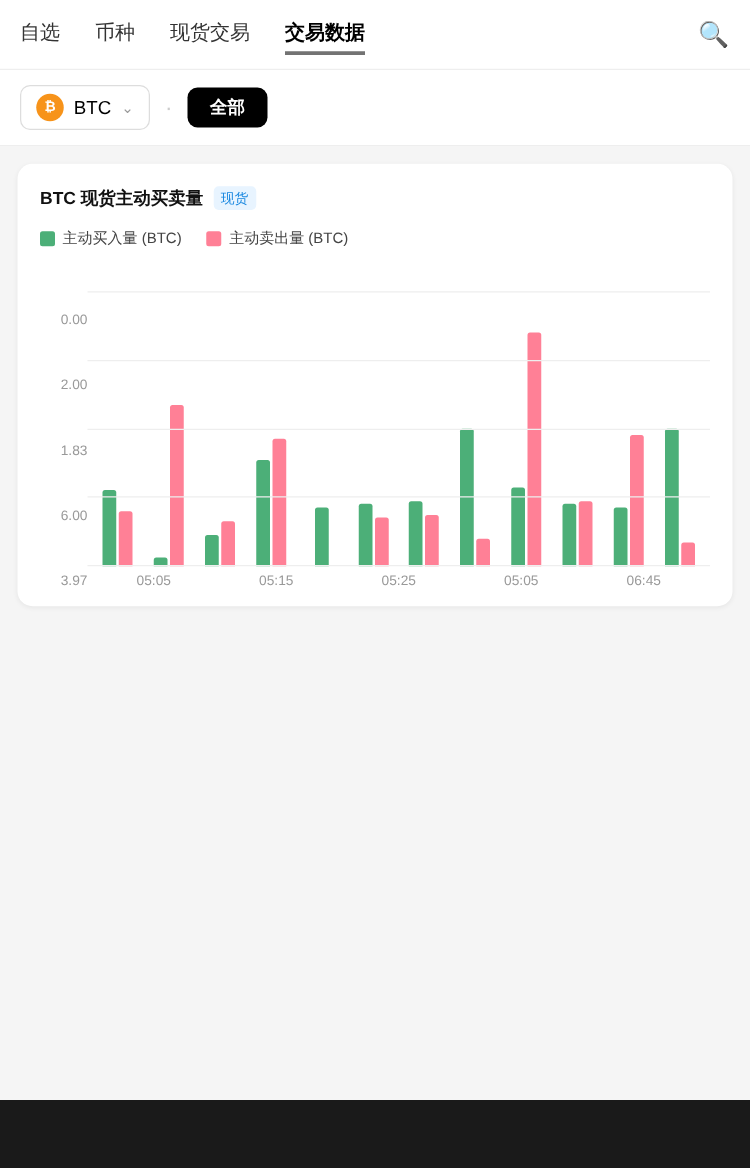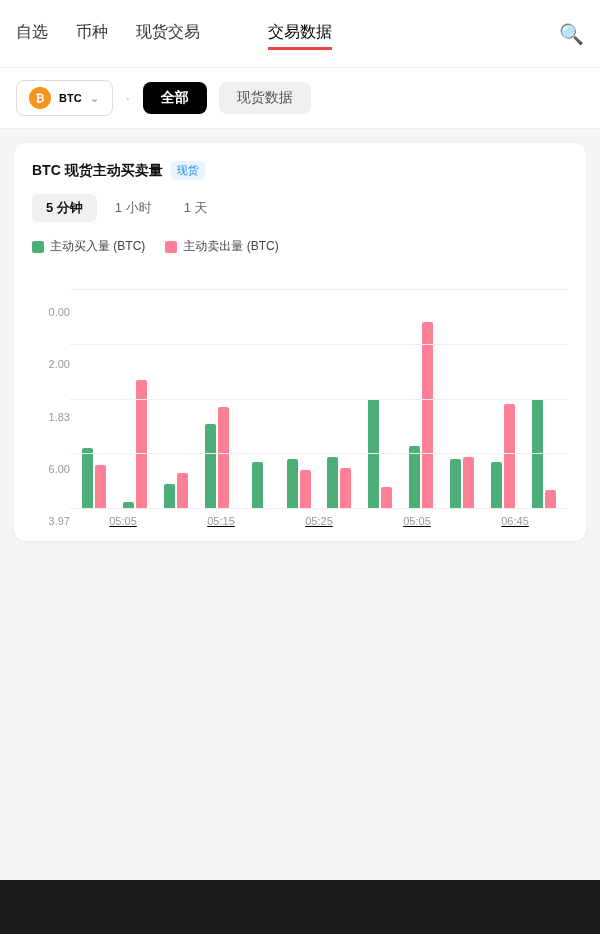--- a/index.html
+++ b/index.html
@@ -8,42 +8,41 @@
       background: #f5f5f5;
       width: 600px;
       min-height: 934px;
     }
 
     
     .top-nav {
       background: #fff;
       display: flex;
       align-items: center;
-      height: 68px;
+      height: 56px;
       padding: 0 16px;
       border-bottom: 1px solid #eee;
       position: relative;
     }
     .top-nav .nav-items {
       display: flex;
       flex: 1;
       gap: 28px;
     }
     .nav-item {
       font-size: 16px;
       color: #333;
       cursor: pointer;
       padding: 4px 0;
       white-space: nowrap;
     }
     .nav-item.active {
       color: #000;
-      font-weight: 400;
-      border-bottom: 3px solid #ef4444;
-      margin-left: 40px;
+      font-weight: 700;
+      border-bottom: 3px solid #737373;
     }
     .nav-search-icon {
       font-size: 20px;
       cursor: pointer;
       color: #333;
     }
 
     
     .sub-toolbar {
       background: #fff;
@@ -69,22 +68,22 @@
       background: #f7931a;
       border-radius: 50%;
       display: flex;
       align-items: center;
       justify-content: center;
       color: #fff;
       font-size: 11px;
       font-weight: bold;
     }
     .coin-label {
-      font-size: 11px;
-      font-weight: 700;
+      font-size: 15px;
+      font-weight: 400;
     }
     .chevron-icon {
       font-size: 12px;
       color: #999;
     }
     .divider-dot {
       color: #ccc;
       font-size: 18px;
     }
     .filter-btns {
@@ -199,21 +198,20 @@
     .y-label {
       font-size: 11px;
       color: #999;
       text-align: right;
       line-height: 1;
     }
     .chart-inner {
       flex: 1;
       display: flex;
       flex-direction: column;
-      text-decoration: underline;
     }
     .bars-wrapper {
       display: flex;
       width: 100%;
       height: 220px;
       align-items: flex-end;
       justify-content: space-around;
       padding: 0 4px;
       position: relative;
     }
@@ -280,37 +278,31 @@
   <div class="coin-selector">
     <div class="coin-icon">
       <span>₿</span>
     </div>
     <span class="coin-label">BTC</span>
     <span class="chevron-icon">⌄</span>
   </div>
   <span class="divider-dot">·</span>
   <div class="filter-btns">
     <button class="filter-btn active">全部</button>
-    <button class="filter-btn inactive">现货数据</button>
   </div>
 </div>
 
 <div class="main-content">
   <div class="card">
 
     <div class="card-title-row">
       <span class="card-title">BTC 现货主动买卖量</span>
       <span class="spot-badge">现货</span>
     </div>
 
-    <div class="time-tabs">
-      <button class="time-tab active">5 分钟</button>
-      <button class="time-tab">1 小时</button>
-      <button class="time-tab">1 天</button>
-    </div>
 
     <div class="legend">
       <div class="legend-item">
         <div class="legend-color" style="background:#4caf78;"></div>
         <span>主动买入量 (BTC)</span>
       </div>
       <div class="legend-item">
         <div class="legend-color" style="background:#ff8096;"></div>
         <span>主动卖出量 (BTC)</span>
       </div>

